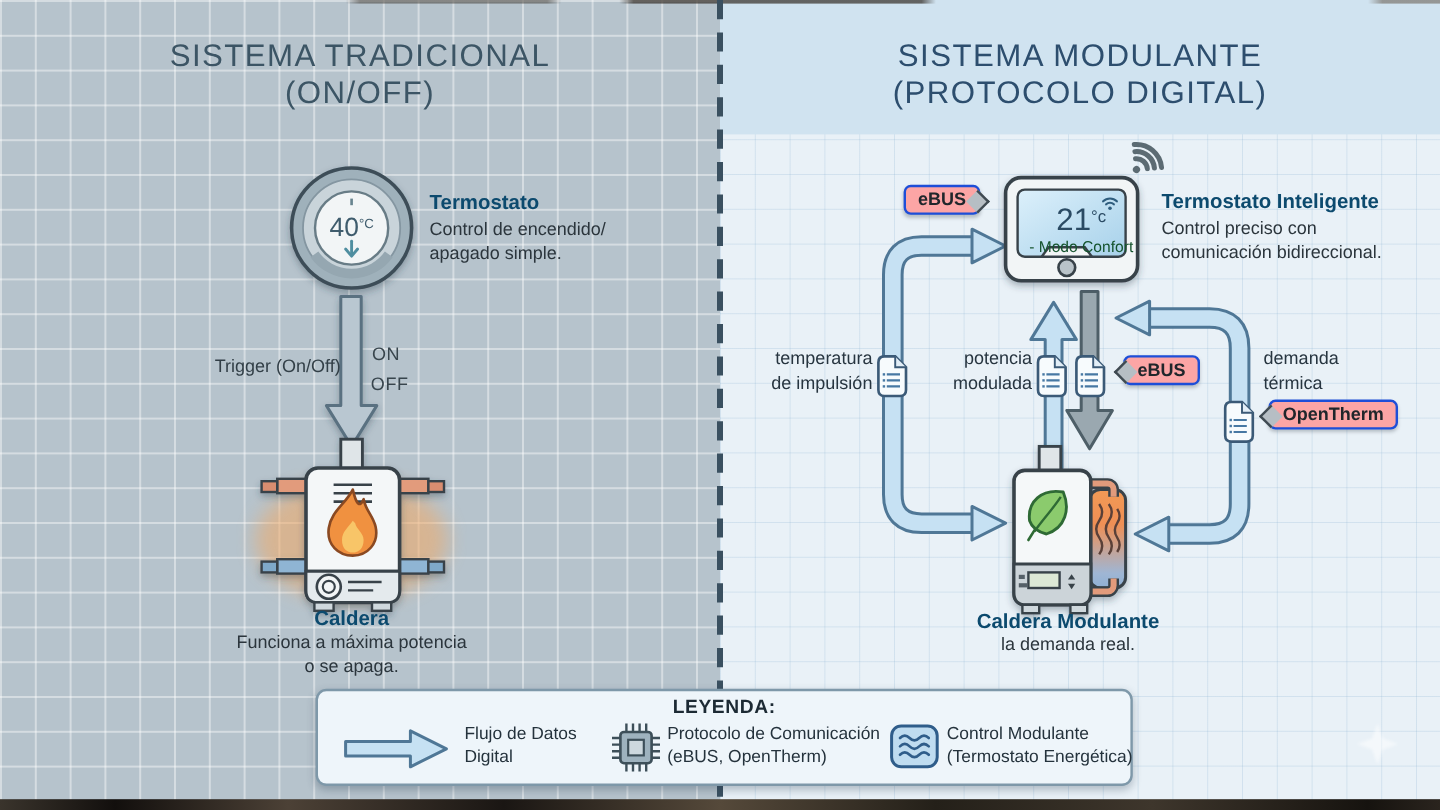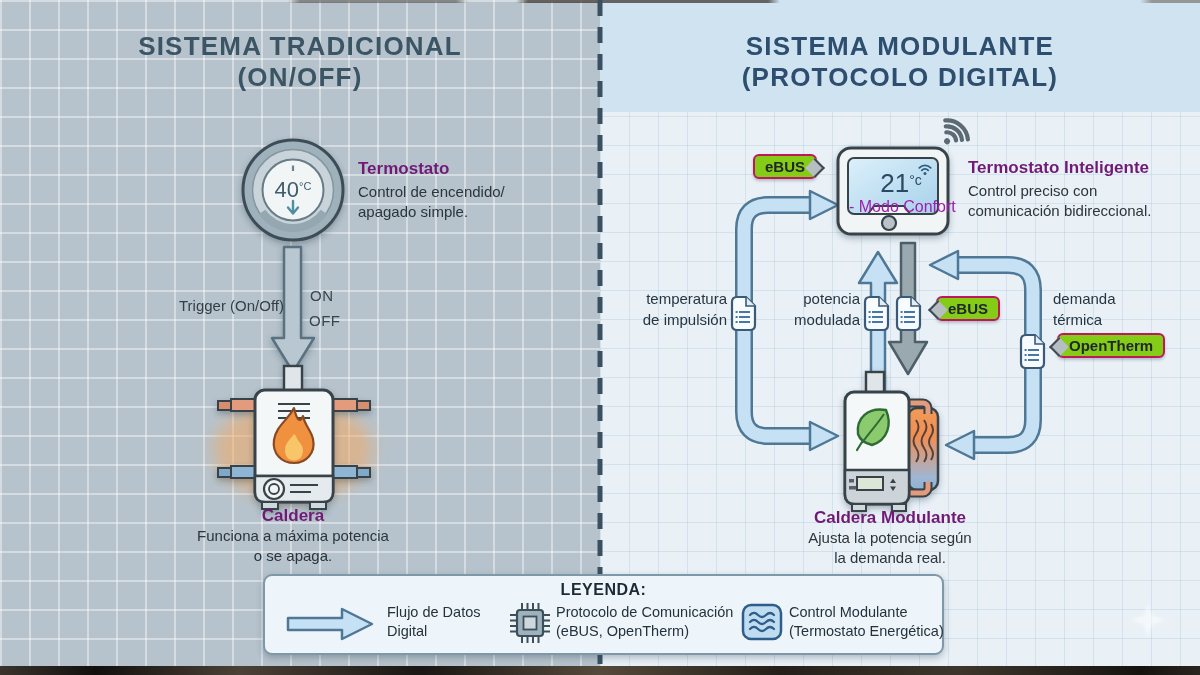--- a/index.html
+++ b/index.html
@@ -20,44 +20,44 @@
     background-size:29px 29px;}
   .right-band{left:600px;top:0;width:600px;height:112px;background:#d0e3f0;}
 
   .top-strip{left:0;top:0;width:1200px;height:3px;
     background:linear-gradient(90deg, transparent 0 24%, rgba(70,65,58,.55) 25% 38%,
       transparent 39% 43%, rgba(52,45,38,.7) 44% 64%, transparent 65% 95%, rgba(90,75,60,.5) 96% 100%);}
   .bottom-strip{left:0;top:666px;width:1200px;height:9px;
     background:linear-gradient(90deg,#3a342c,#120f0d 8%,#4c4136 20%,#1a1613 35%,#55493a 50%,#242019 65%,#3e362c 80%,#16130f 95%,#2a241e);}
 
   
-  .title{position:absolute;text-align:center;font-weight:700;letter-spacing:1.2px;
+  .title{position:absolute;text-align:center;font-weight:400;letter-spacing:1.2px;
          line-height:31px;font-size:26px;}
   .title-left{left:40px;top:31px;width:520px;color:#3c5565;}
   .title-right{left:640px;top:31px;width:520px;color:#2d4e6e;}
 
   
-  .h-label{position:absolute;font-size:17px;font-weight:700;color:#701a75;white-space:nowrap;}
+  .h-label{position:absolute;font-size:17px;font-weight:700;color:#0c4a6e;white-space:nowrap;}
   .b-text{position:absolute;font-size:15px;color:#2b353c;line-height:20px;white-space:nowrap;}
   .center{text-align:center;}
   .right-align{text-align:right;}
 
   .dial-text{left:263px;top:177px;width:60px;text-align:center;font-size:22px;
              font-weight:500;color:#3f5c6d;white-space:nowrap;}
   .dial-text sup{font-size:11px;vertical-align:7px;letter-spacing:0;}
 
   .screen-text{left:849px;top:166px;width:104px;text-align:center;color:#2a4a63;}
   .screen-value{font-size:26px;font-weight:500;line-height:28px;}
   .screen-value sup{font-size:14px;vertical-align:7px;}
-  .screen-mode{font-size:16px;font-weight:500;margin-top:1px;color:#a21caf;white-space:nowrap;text-align:center;}
+  .screen-mode{font-size:13px;font-weight:500;margin-top:1px;color:#14532d;white-space:nowrap;text-align:center;}
 
   .flow-label{position:absolute;font-size:15px;color:#273540;line-height:21px;}
 
   
-  .tag{position:absolute;background:#84cc16;border:2px solid #be185d;border-radius:6px;
+  .tag{position:absolute;background:#fca5a5;border:2px solid #1d4ed8;border-radius:6px;
        font-size:15px;font-weight:600;color:#20262b;padding:2px 10px;white-space:nowrap;
        box-shadow:0 2px 3px rgba(30,40,50,.25);}
   .tag .tip{position:absolute;width:12px;height:12px;background:#b6bec4;
             transform:rotate(45deg);top:50%;margin-top:-6px;}
   .tag.tip-right .tip{right:-7px;border-top:2px solid #3f4a52;border-right:2px solid #3f4a52;}
   .tag.tip-left  .tip{left:-7px; border-bottom:2px solid #3f4a52;border-left:2px solid #3f4a52;}
 
   
   .legend{left:263px;top:574px;width:677px;height:77px;background:#eef5fa;
           border:2px solid #7e98a9;border-radius:9px;box-shadow:0 3px 7px rgba(40,60,80,.3);}
@@ -280,21 +280,20 @@
     <div>potencia</div>
     <div>modulada</div>
   </div>
   <div class="flow-label" style="left:1053px;top:288px;width:110px;">
     <div>demanda</div>
     <div>térmica</div>
   </div>
 
   <div class="abs center" style="left:758px;top:508px;width:264px;">
     <div class="h-label" style="position:static;">Caldera Modulante</div>
-    <div class="b-text" style="position:static;">Ajusta la potencia según</div>
     <div class="b-text" style="position:static;">la demanda real.</div>
   </div>
 
   <div class="abs legend">
     <div class="legend-title">LEYENDA:</div>
 
     <svg class="abs" style="left:20px;top:29px;" width="90" height="38" viewBox="0 0 90 38">
       <polygon points="3,13 57,13 57,4 87,19 57,34 57,25 3,25" fill="#c6e1f3" stroke="#4f7796" stroke-width="2.5" stroke-linejoin="round"></polygon>
     </svg>
     <div class="legend-label" style="left:122px;top:27px;">

